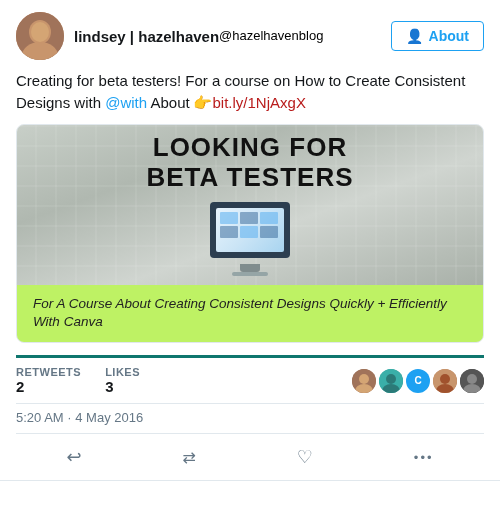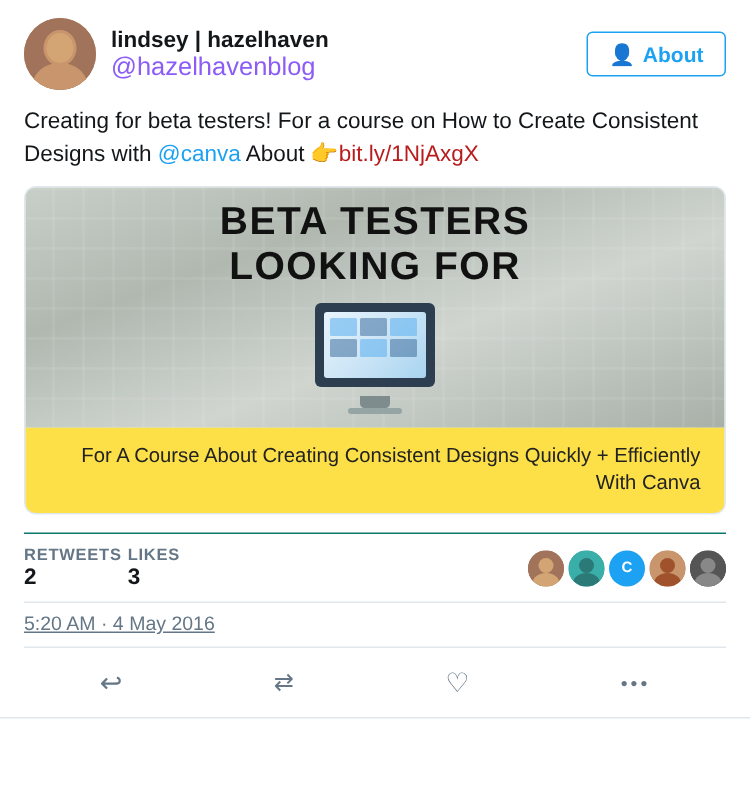--- a/index.html
+++ b/index.html
@@ -38,30 +38,30 @@
     .avatar-img {
       width: 100%;
       height: 100%;
       background: linear-gradient(135deg, #a0522d 0%, #c8956c 40%, #d4a574 60%, #8b6355 100%);
       display: flex;
       align-items: center;
       justify-content: center;
     }
     .user-names {
       display: flex;
-      flex-direction: column;
+      flex-direction: row;
     }
     .display-name {
       font-weight: bold;
       font-size: 15px;
       color: #14171a;
     }
     .username {
-      color: #8b5cf6;
-      font-size: 17px;
+      color: #000000;
+      font-size: 13px;
     }
     .follow-btn {
       display: flex;
       align-items: center;
       gap: 5px;
       border: 1px solid #1da1f2;
       border-radius: 4px;
       padding: 6px 14px;
       color: #1da1f2;
       font-size: 14px;
@@ -181,23 +181,24 @@
       border-radius: 0 0 3px 3px;
     }
     .monitor-base {
       width: 36px;
       height: 4px;
       background: #95a5a6;
       margin: 0 auto;
       border-radius: 2px;
     }
     .image-bottom {
-      background: #fde047;
+      background: #bef264;
       padding: 10px 16px;
-      text-align: right;
+      text-align: left;
+      font-style: italic;
     }
     .image-bottom-text {
       font-size: 13.5px;
       color: #222;
       font-weight: 500;
       line-height: 1.4;
     }
     .stat-group {
       display: flex;
       flex-direction: column;
@@ -229,21 +230,20 @@
     }
     .mini-avatar-1 { background: linear-gradient(135deg, #8B6355, #c8956c); }
     .mini-avatar-2 { background: linear-gradient(135deg, #3aafa9, #2b7a78); }
     .mini-avatar-3 { background: #1da1f2; display:flex;align-items:center;justify-content:center; color:#fff; font-weight:bold; font-size:10px; }
     .mini-avatar-4 { background: linear-gradient(135deg, #c8956c, #a0522d); }
     .mini-avatar-5 { background: linear-gradient(135deg, #555, #333); }
     .tweet-timestamp {
       font-size: 13px;
       color: #657786;
       margin-bottom: 8px;
-      text-decoration: underline;
     }
     .tweet-actions {
       display: flex;
       justify-content: space-around;
       padding: 8px 0;
       border-top: 1px solid #e1e8ed;
     }
     .action-btn {
       background: none;
       border: none;
@@ -252,23 +252,23 @@
       font-size: 18px;
       padding: 4px 12px;
       border-radius: 50%;
       display: flex;
       align-items: center;
       justify-content: center;
     }
     .stats-and-avatars {
       display: flex;
       align-items: center;
-      gap: 4px;
+      gap: 24px;
       padding: 8px 0;
-      border-top: 1px solid #0f766e;
+      border-top: 3px solid #0f766e;
       border-bottom: 1px solid #e1e8ed;
       margin-bottom: 6px;
     }
   </style>
 </head>
 <body>
 
 <div class="tweet-card">
 
   <div class="tweet-header">
@@ -288,30 +288,30 @@
         <span class="username">@hazelhavenblog</span>
       </div>
     </div>
     <button class="follow-btn">
       <span>👤</span>
       <span>About</span>
     </button>
   </div>
 
   <div class="tweet-text">
-    <span>Creating for beta testers! For a course on How to Create Consistent Designs with </span><span class="mention">@canva</span><span> About </span><span>👉</span><span class="link">bit.ly/1NjAxgX</span>
+    <span>Creating for beta testers! For a course on How to Create Consistent Designs with </span><span class="mention">@with</span><span> About </span><span>👉</span><span class="link">bit.ly/1NjAxgX</span>
   </div>
 
   <div class="tweet-image">
     <div class="image-top">
       <div class="keyboard-bg"></div>
       <div class="image-text-overlay">
         <div class="image-heading">
+          <div>LOOKING FOR</div>
           <div>BETA TESTERS</div>
-          <div>LOOKING FOR</div>
         </div>
         <div style="margin: 0 auto; width: 90px;">
           <div class="monitor-icon">
             <div class="monitor-screen">
               <div class="monitor-screen-inner">
                 <div class="screen-block"></div>
                 <div class="screen-block dark"></div>
                 <div class="screen-block"></div>
                 <div class="screen-block dark"></div>
                 <div class="screen-block"></div>

